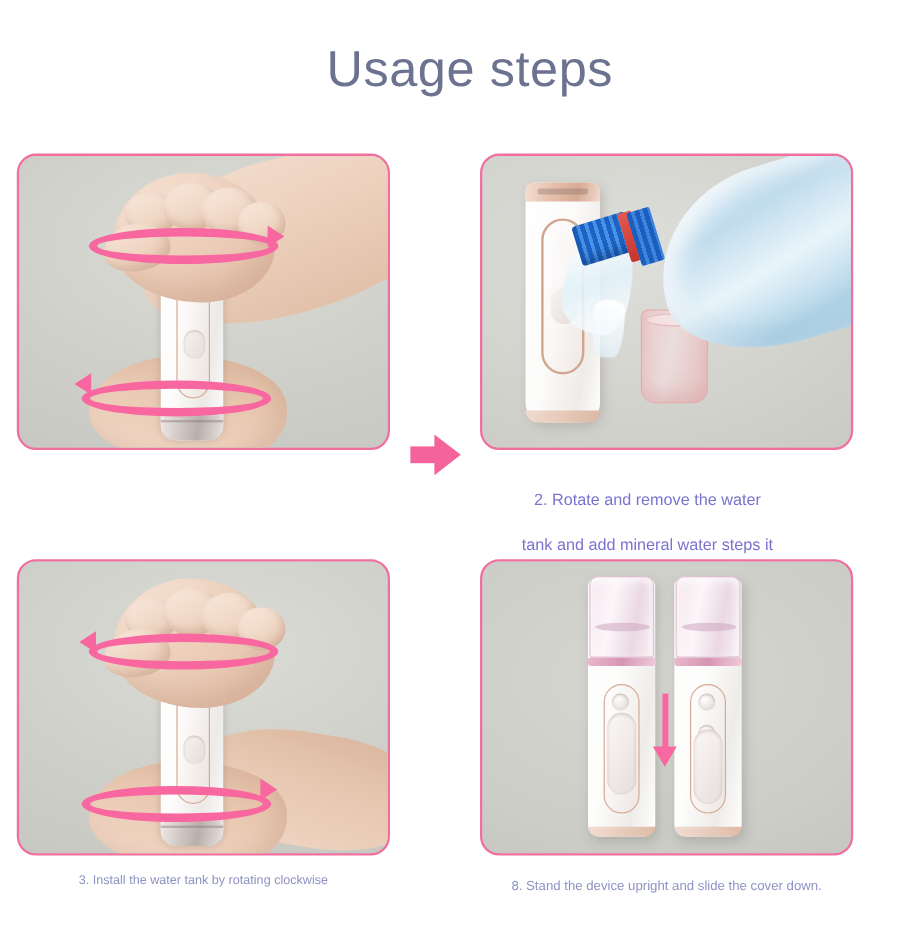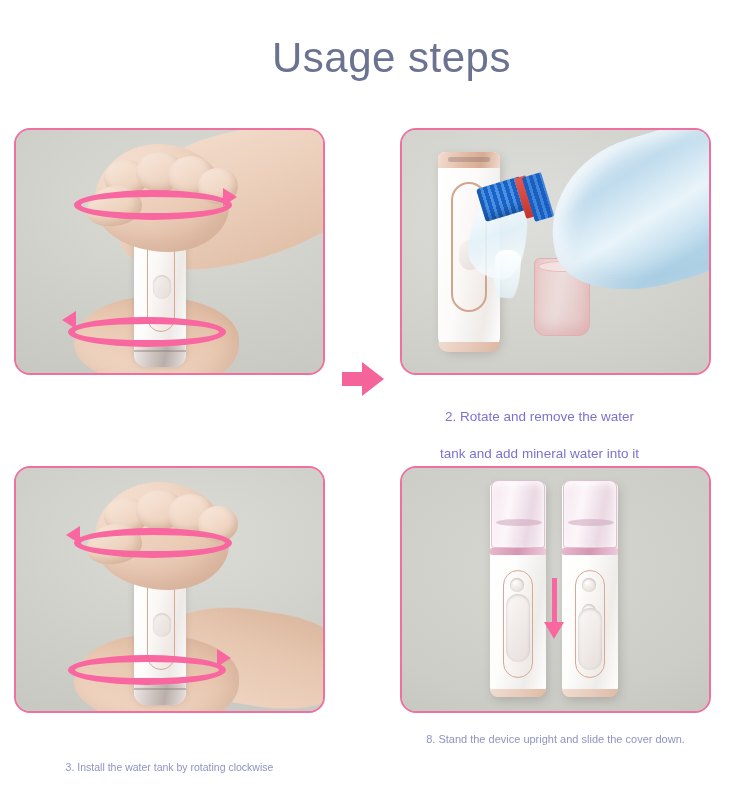--- a/index.html
+++ b/index.html
@@ -391,21 +391,21 @@
     width: 0; height: 0;
     border-top: 17px solid transparent;
     border-bottom: 17px solid transparent;
     border-left: 22px solid #f4639a;
   }
 
   
   .cap-block { position: absolute; text-align: center; }
   .cap-1 { left: 14px;  top: 394px; width: 311px; }
   .cap-2 { left: 384px; top: 392px; width: 311px; margin-top: 16px; }
-  .cap-3 { left: 14px;  top: 761px; width: 311px; }
+  .cap-3 { left: 14px;  top: 728px; width: 311px; }
   .cap-4 { left: 400px; top: 732px; width: 311px; }
 
   .cap-line { display: block; }
 
   .cap-1 .cap-line,
   .cap-3 .cap-line,
   .cap-4 .cap-line {
     color: #8e93c2;
     font-size: 10.5px;
     line-height: 1.3;
@@ -482,21 +482,21 @@
         <div class="bottle-cap2"></div>
       </div>
     </div>
   </div>
 
   <div class="cap-block cap-1">
   </div>
 
   <div class="cap-block cap-2">
     <span class="cap-line l1">2. Rotate and remove the water</span>
-    <span class="cap-line l2">tank and add mineral water into it</span>
+    <span class="cap-line l2">tank and add mineral water steps it</span>
   </div>
 
   <div class="row row-2">
 
     <div class="panel panel-left">
       <div class="scene">
         <div class="hand-bg"></div>
         <div class="forearm2"></div>
         <div class="lower-hand"></div>
 

